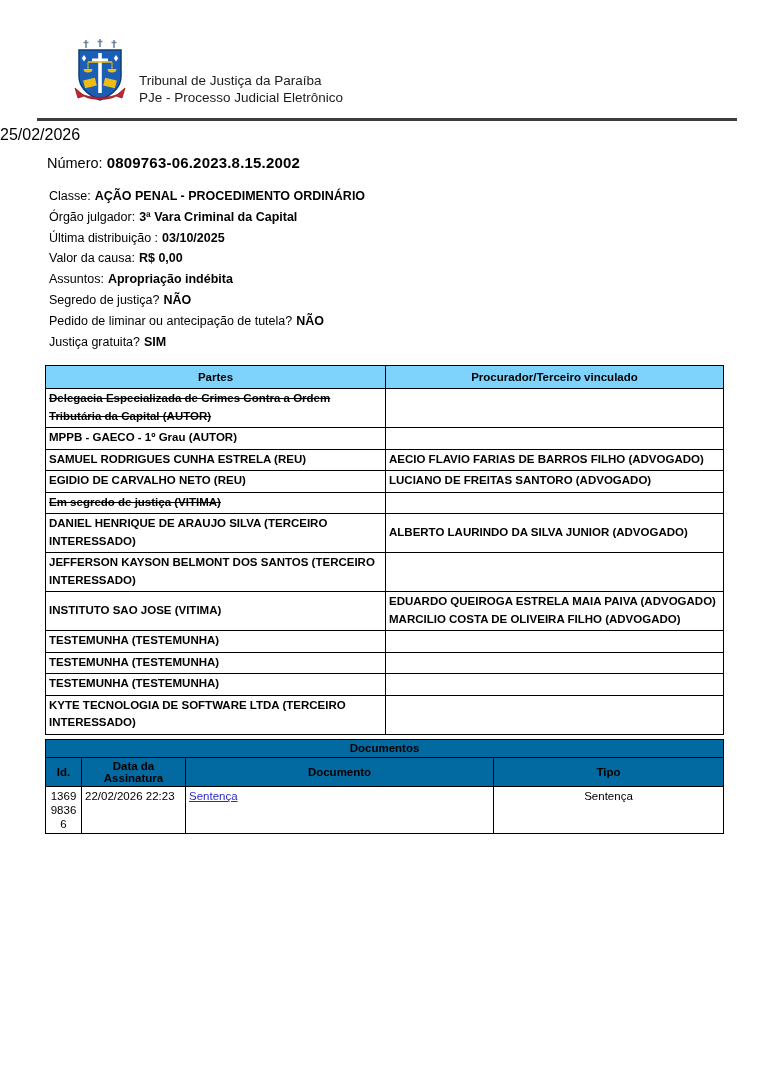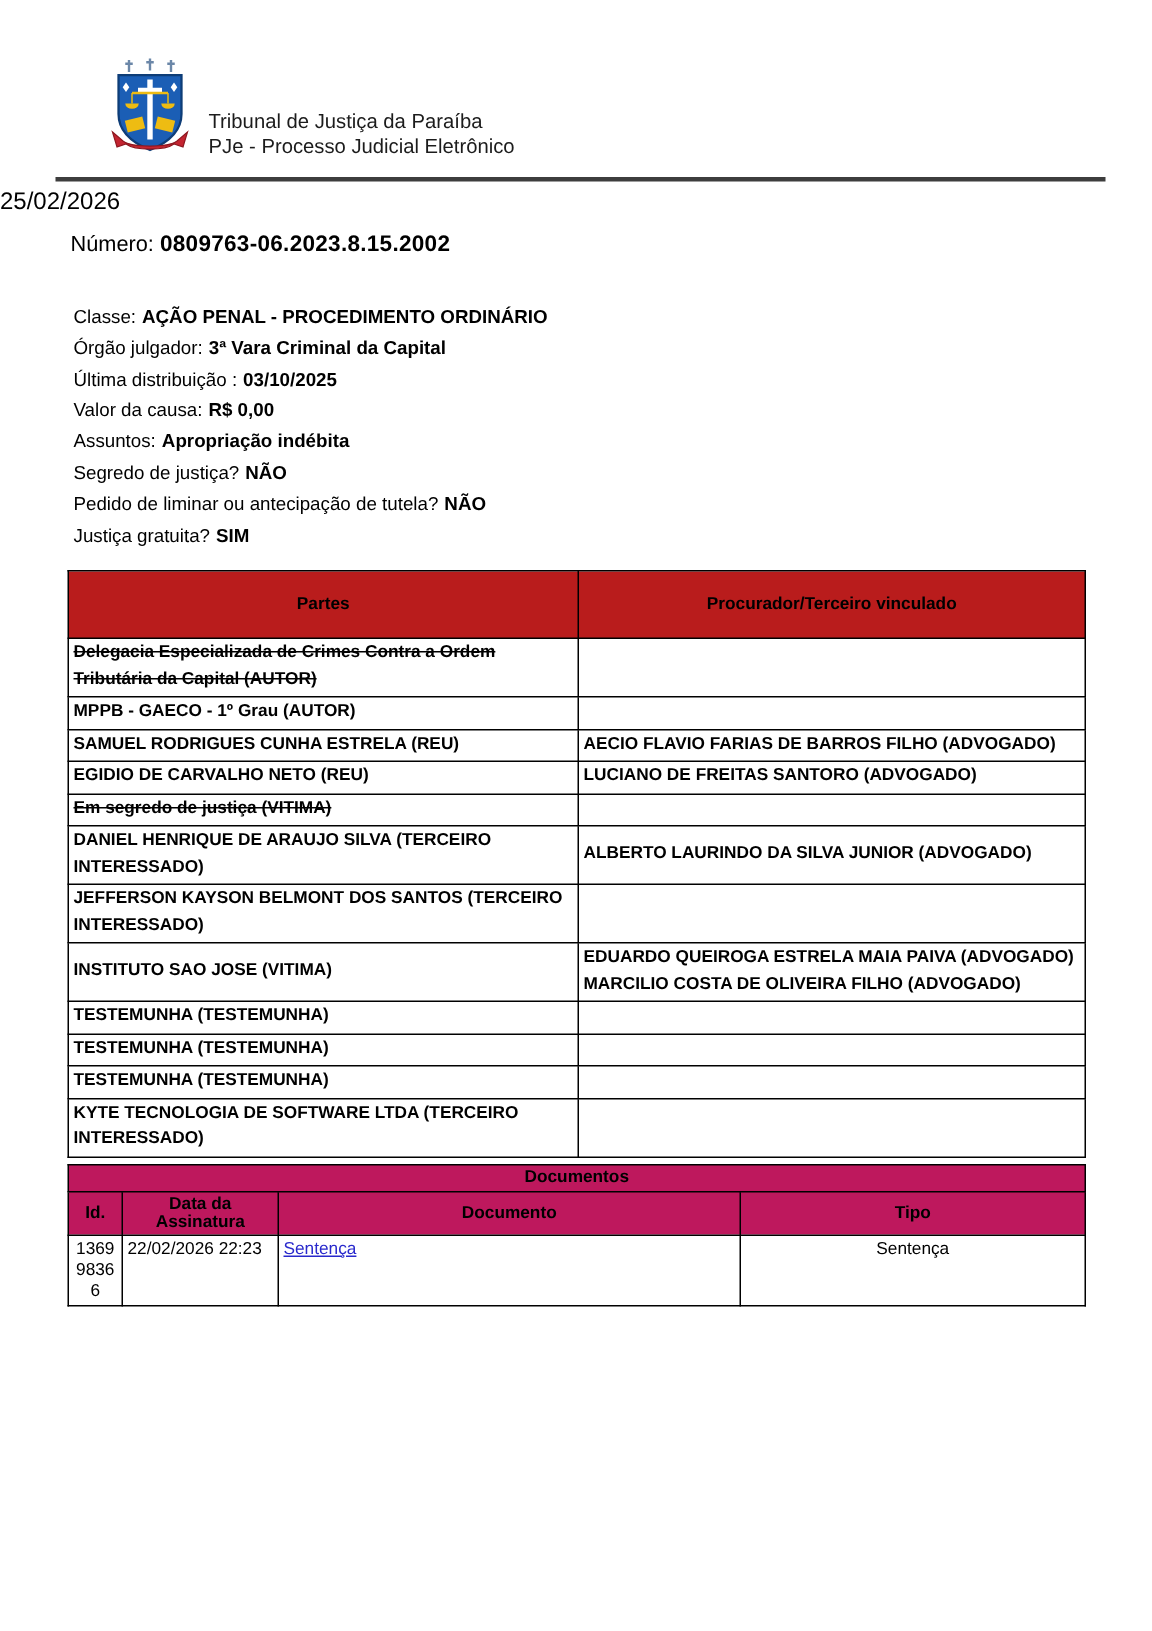--- a/index.html
+++ b/index.html
@@ -14,42 +14,42 @@
   .logo { width:62px; height:68px; flex:0 0 62px; }
   .org { margin:10px 0 0 8px; font-size:13.5px; line-height:17px; color:#1c1c1c; }
 
   .rule { height:3px; background:#3d3d3d; margin:12px 31px 0 37px; }
 
   .date-line { text-align:left; margin:5px 45px 0 0; font-size:16px; }
 
   .numero { margin:10px 0 0 47px; font-size:14.5px; }
   .numero b { font-size:15px; letter-spacing:0.2px; }
 
-  .fields { margin:30px 0 0 49px; font-size:12.5px; line-height:20.8px; }
+  .fields { margin:15px 0 0 49px; font-size:12.5px; line-height:20.8px; }
   .f-value { font-weight:bold; margin-left:4px; }
 
   
   table { border-collapse:collapse; table-layout:fixed; }
   .partes { margin:13px 0 0 45px; width:678px; }
   .partes th {
-    background:#b91c1c; border:1px solid #000; font-size:11.5px;
-    font-weight:bold; text-align:center; padding:15px; height:14px;
+    background:#7dd3fc; border:1px solid #000; font-size:11.5px;
+    font-weight:bold; text-align:center; padding:4px; height:14px;
   }
   .partes td {
     border:1px solid #000; font-size:11.5px; font-weight:bold;
     padding:1px 3px 2px 3px; line-height:17.5px; vertical-align:middle; height:17px;
   }
   .partes col.c-parte { width:340px; }
   .partes col.c-proc  { width:338px; }
   .struck { text-decoration:line-through; }
 
   
   .docs { margin:4px 0 0 45px; width:678px; }
   .docs th {
-    background:#be185d; border:1px solid #000; font-size:11.5px;
+    background:#0369a1; border:1px solid #000; font-size:11.5px;
     font-weight:bold; padding:2px 3px; text-align:center;
   }
   .docs th.docs-title { height:13px; }
   .docs th.c-doc { text-align:center; }
   .docs td {
     border:1px solid #000; font-size:11.5px; padding:2px 3px;
     vertical-align:top; line-height:14px;
   }
   .docs col.col-id   { width:36px; }
   .docs col.col-data { width:104px; }

